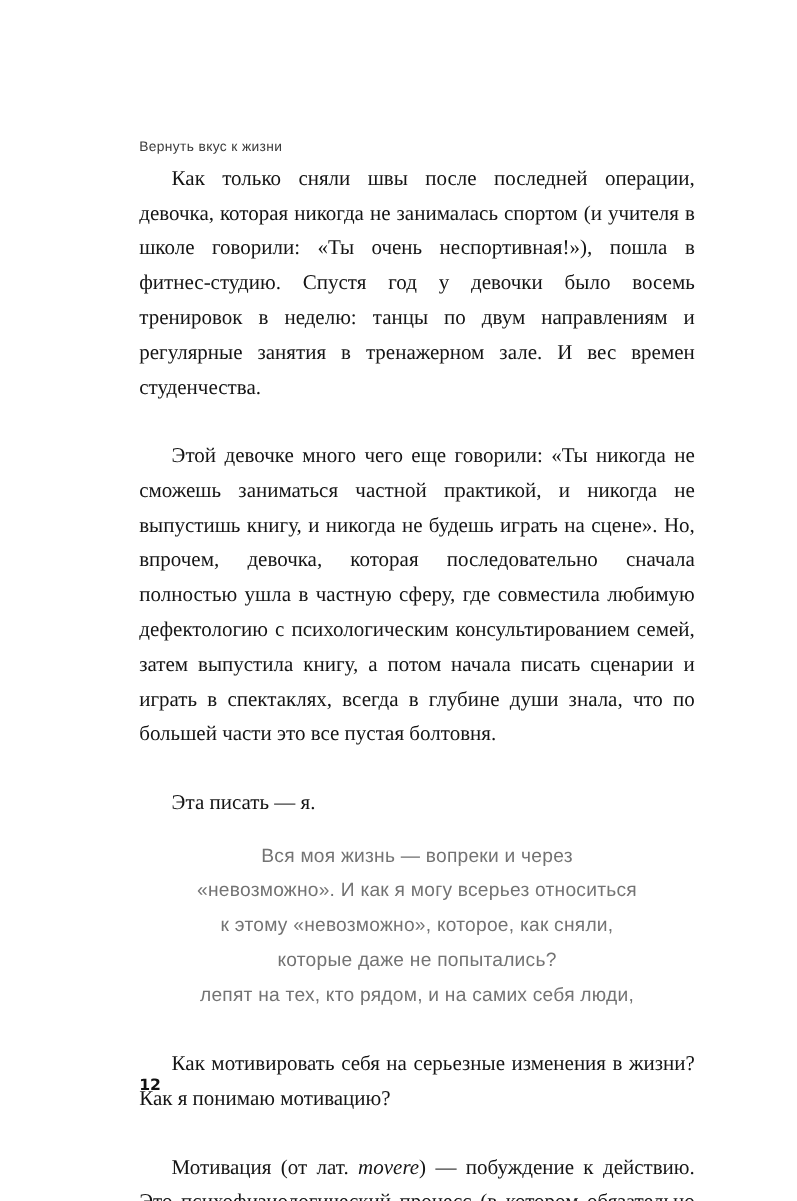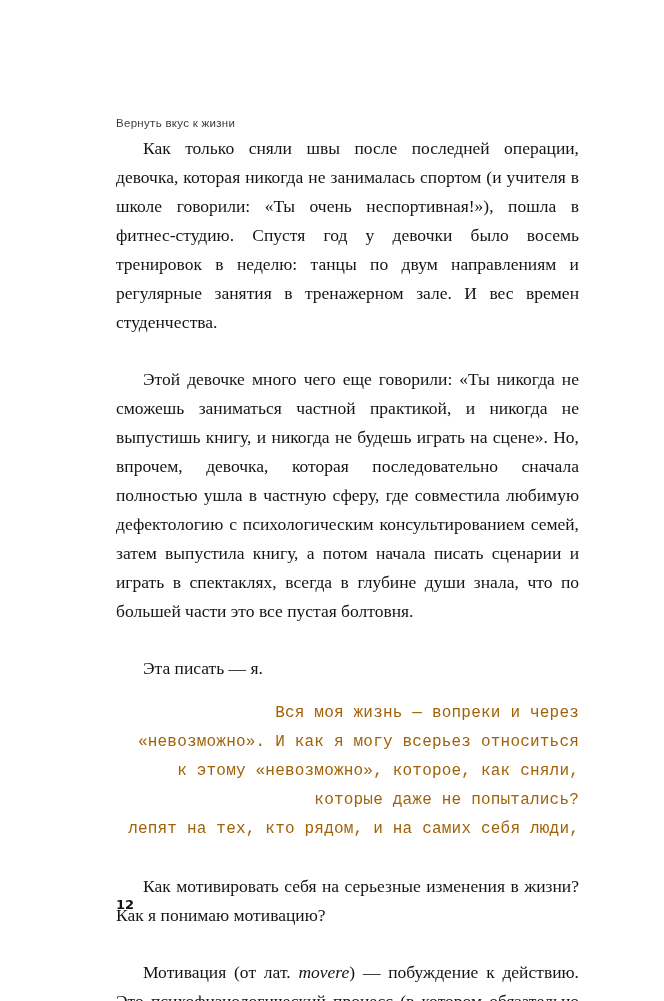--- a/index.html
+++ b/index.html
@@ -29,27 +29,27 @@
     left: 116px;
     width: 463px;
     font-size: 17.5px;
     line-height: 29px;
     text-align: justify;
     color: #141414;
   }
   .text-block p.indent { text-indent: 27px; margin-top: 28px; }
   .quote {
     margin: 16px 0 13px 0;
-    text-align: right;
+    text-align: center;
     text-indent: 0;
-    font-family: Liberation Mono, monospace;
+    font-family: Liberation Sans, sans-serif;
     font-size: 16px;
     line-height: 29px;
     letter-spacing: 0.2px;
-    color: #a16207;
+    color: #737373;
   }
   .quote .quote-line { display: block; }
   .footer-page-number {
     position: absolute;
     left: 116px;
     top: 897px;
     font-family: "DejaVu Sans", sans-serif;
     font-weight: bold;
     font-size: 13px;
     color: #111111;

